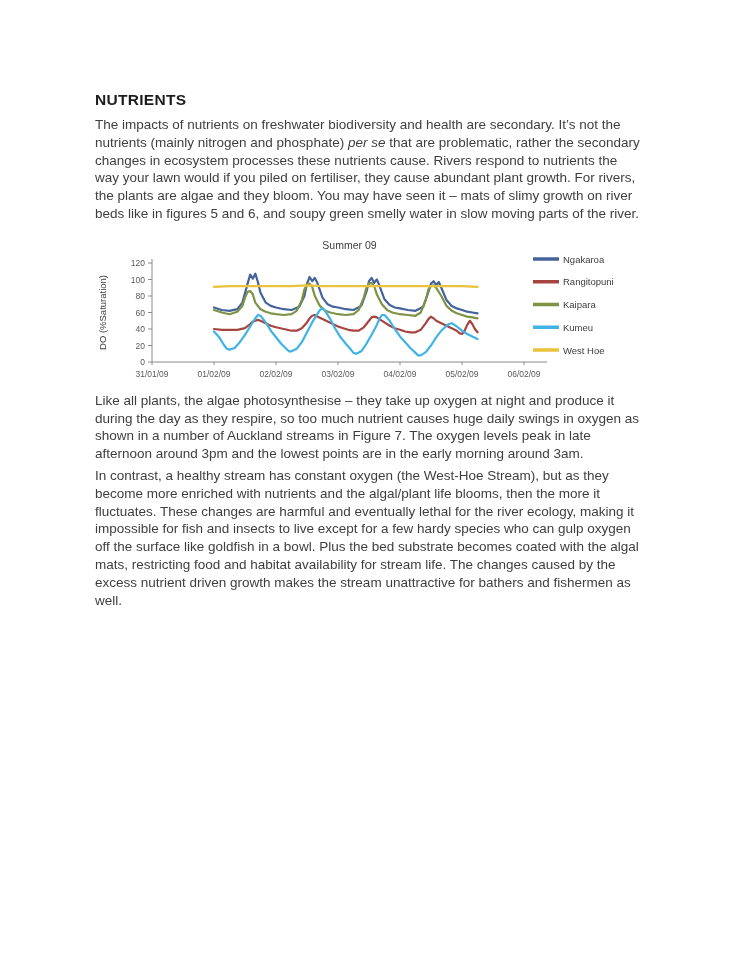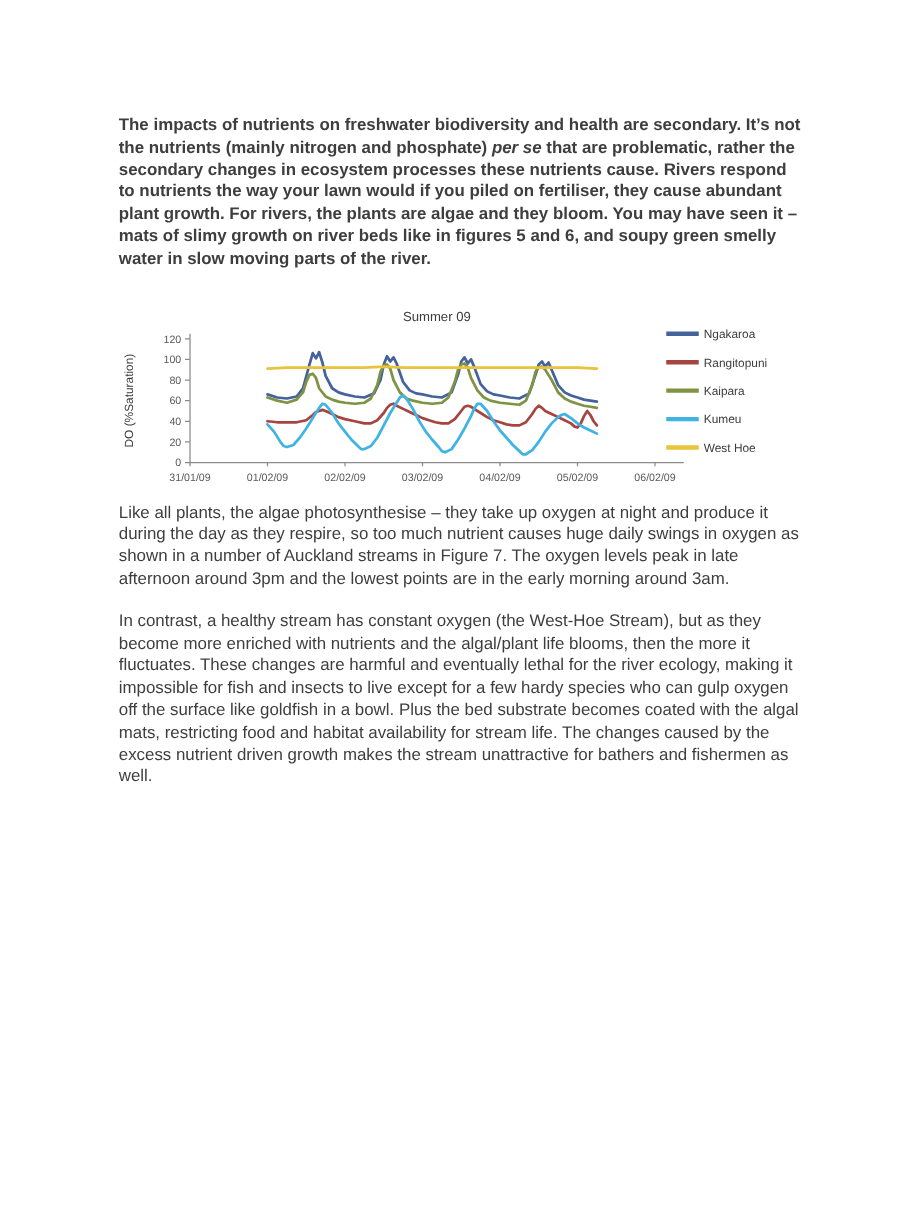--- a/index.html
+++ b/index.html
@@ -9,36 +9,37 @@
     -webkit-font-smoothing:antialiased;
   }
   .content { position:absolute; left:95px; top:91px; width:549px; }
   .heading {
     font-size:15.5px; font-weight:bold; color:#1c1c1c;
     letter-spacing:.3px; margin:0 0 7px 0;
   }
   .body-text {
     font-size:13.5px; line-height:17.8px; color:#3e3e3e; margin:0;
   }
-  .p1 { margin-bottom:28px;font-weight:bold; }
-  .p2 { margin-bottom:16px; }
+  .p1 { margin-bottom:13px; }
+  .p2 { margin-bottom:4px; }
   .figure { margin:0; padding:0;text-decoration:underline; }
   .caption {
     font-size:12.8px; font-style:italic; color:#909090;
     margin:20px 0 30px 0; line-height:16px;
   }
   .caption .cap-label { font-weight:bold; color:#8a8a8a; }
   em { font-style:italic; }
   svg text { font-family:"Liberation Sans", sans-serif; }
 </style>
 </head>
 <body>
 
 <div class="content">
 
+  <h1 class="heading">NUTRIENTS</h1>
 
   <p class="body-text p1"><span>The impacts of nutrients on freshwater biodiversity and health are secondary. It’s not the nutrients (mainly nitrogen and phosphate) </span><em>per se</em><span> that are problematic, rather the secondary changes in ecosystem processes these nutrients cause. Rivers respond to nutrients the way your lawn would if you piled on fertiliser, they cause abundant plant growth. For rivers, the plants are algae and they bloom. You may have seen it – mats of slimy growth on river beds like in figures 5 and 6, and soupy green smelly water in slow moving parts of the river.</span></p>
 
   <figure class="figure">
     <svg id="chart-svg" width="549" height="152" viewBox="0 0 549 152">
         <text x="254.5" y="13" font-size="10.5" text-anchor="middle" fill="#3c3c3c">Summer 09</text>
         <text x="11" y="76.5" font-size="9.5" text-anchor="middle" fill="#3c3c3c" transform="rotate(-90 11 76.5)">DO (%Saturation)</text>
         <line x1="57" y1="23" x2="57" y2="126" stroke="#8a8a8a" stroke-width="1"></line>
         <line x1="57" y1="126" x2="452" y2="126" stroke="#8a8a8a" stroke-width="1"></line>
         <line x1="53" y1="126" x2="57" y2="126" stroke="#8a8a8a" stroke-width="1"></line>

